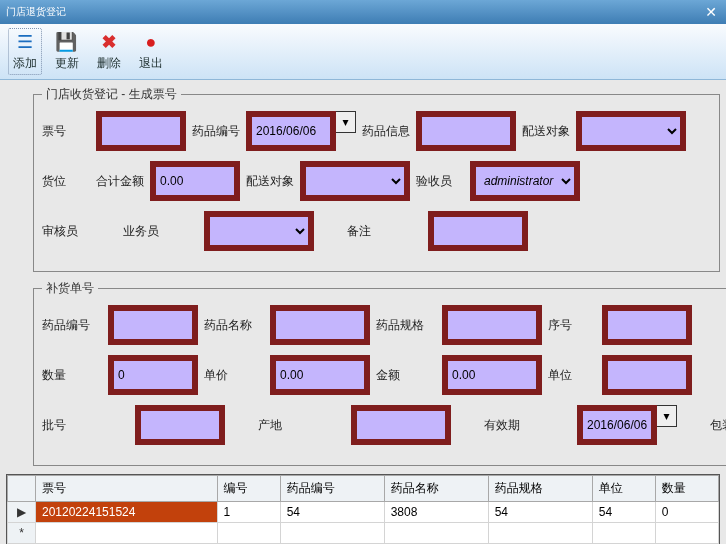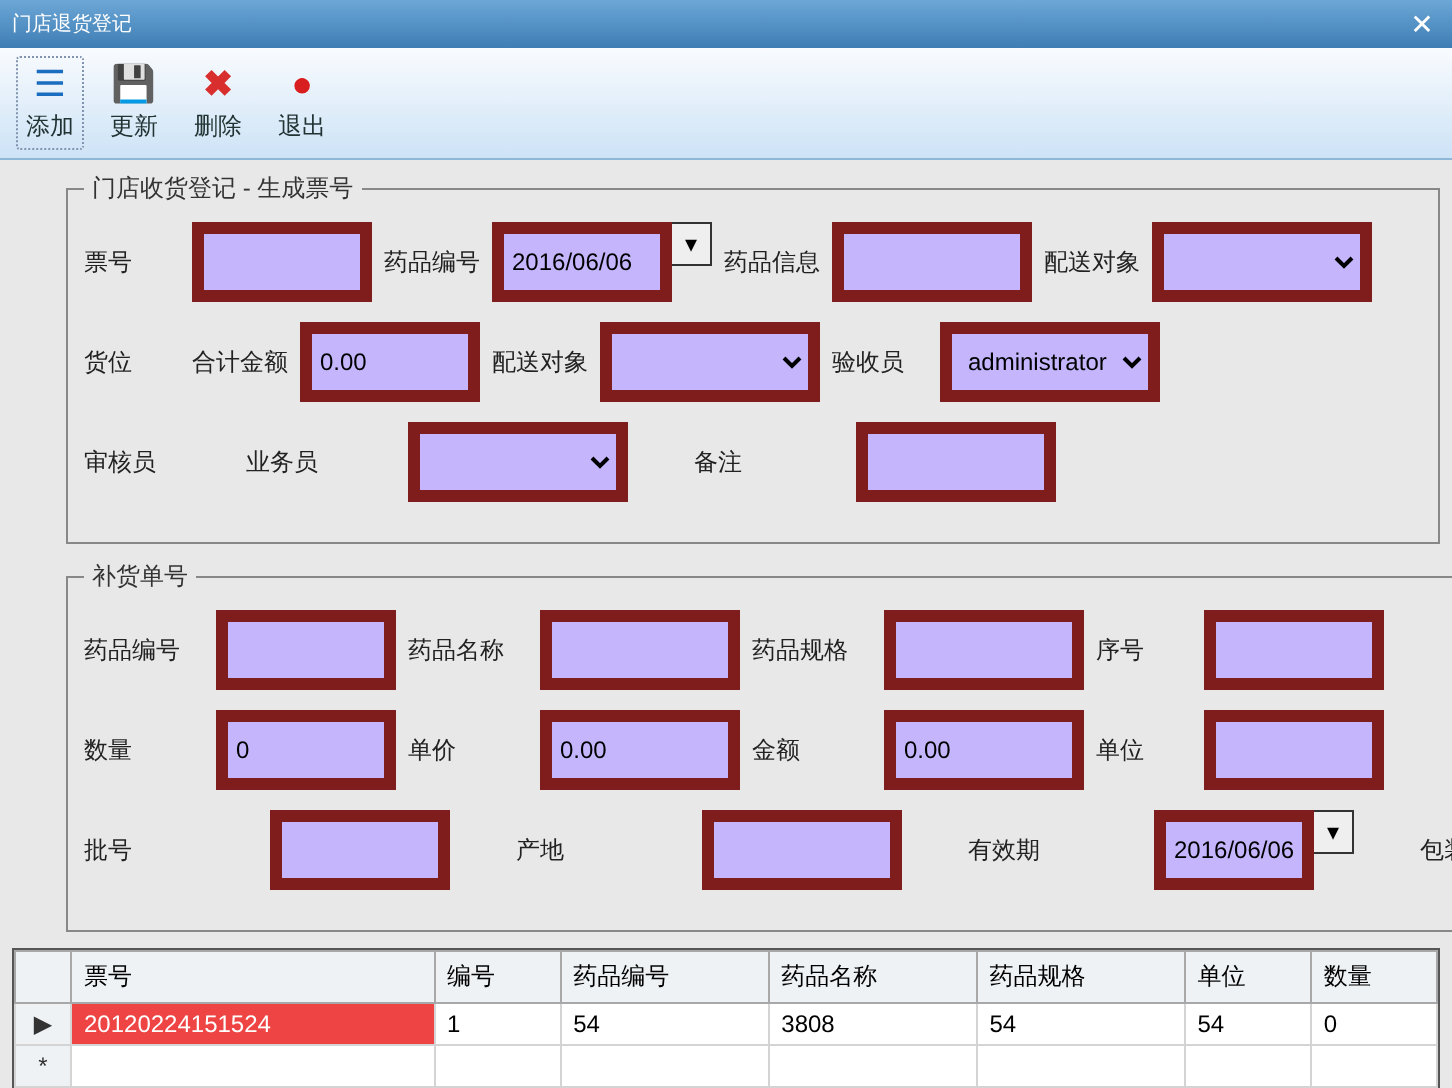--- a/index.html
+++ b/index.html
@@ -36,31 +36,31 @@
 
 .form-row { display: flex; align-items: center; gap: 6px; margin-bottom: 10px; }
 .form-row:last-child{margin-bottom:0;gap:33px;}
 .lbl { min-width: 48px; text-align: left; color:#222;}
 .lbl.w60{min-width:60px;}
 input.txt, select.sel {
   border: 6px solid #7f1d1d; height: 40px; padding: 2px 4px; background:#c4b5fd;
 }
 .txt.w80{width:80px;} .txt.w90{width:90px;} .txt.w100{width:100px;}
 .sel { width: 90px; height:22px;}
-.w110{width:110px;}
+.w110{width:110px;font-style:italic;}
 .date-wrap{display:inline-flex;}
 .date-btn{width:20px;height:22px;border:1px solid #333;border-left:none;background:#efefef;display:flex;align-items:center;justify-content:center;cursor:pointer;}
 
 
 .gridwrap{border:1px solid #555; background:#9e9e9e; height:200px; overflow:auto;}
 table.grid{border-collapse:collapse; width:100%; background:#fff;}
 table.grid th{background:#eef2f5; border:1px solid #a8a8a8; padding:4px 6px; text-align:left; font-weight:normal; height:20px;}
 table.grid td{border:1px solid #d4d4d4; padding:3px 6px; height:20px;}
 .rowhdr{background:#eef2f5;width:28px;text-align:center;border:1px solid #a8a8a8;}
-.selcell{background:#ef4444;color:#fff;}
+.selcell{background:#c2410c;color:#fff;}
 .graybody{background:#a8a8a8;height:150px;}
 .indicator{color:#333;}
 </style>
 </head>
 <body>
 
 <div class="titlebar">
   <span class="titlebar-title">门店退货登记</span>
   <span class="close-icon">✕</span>
 </div>

